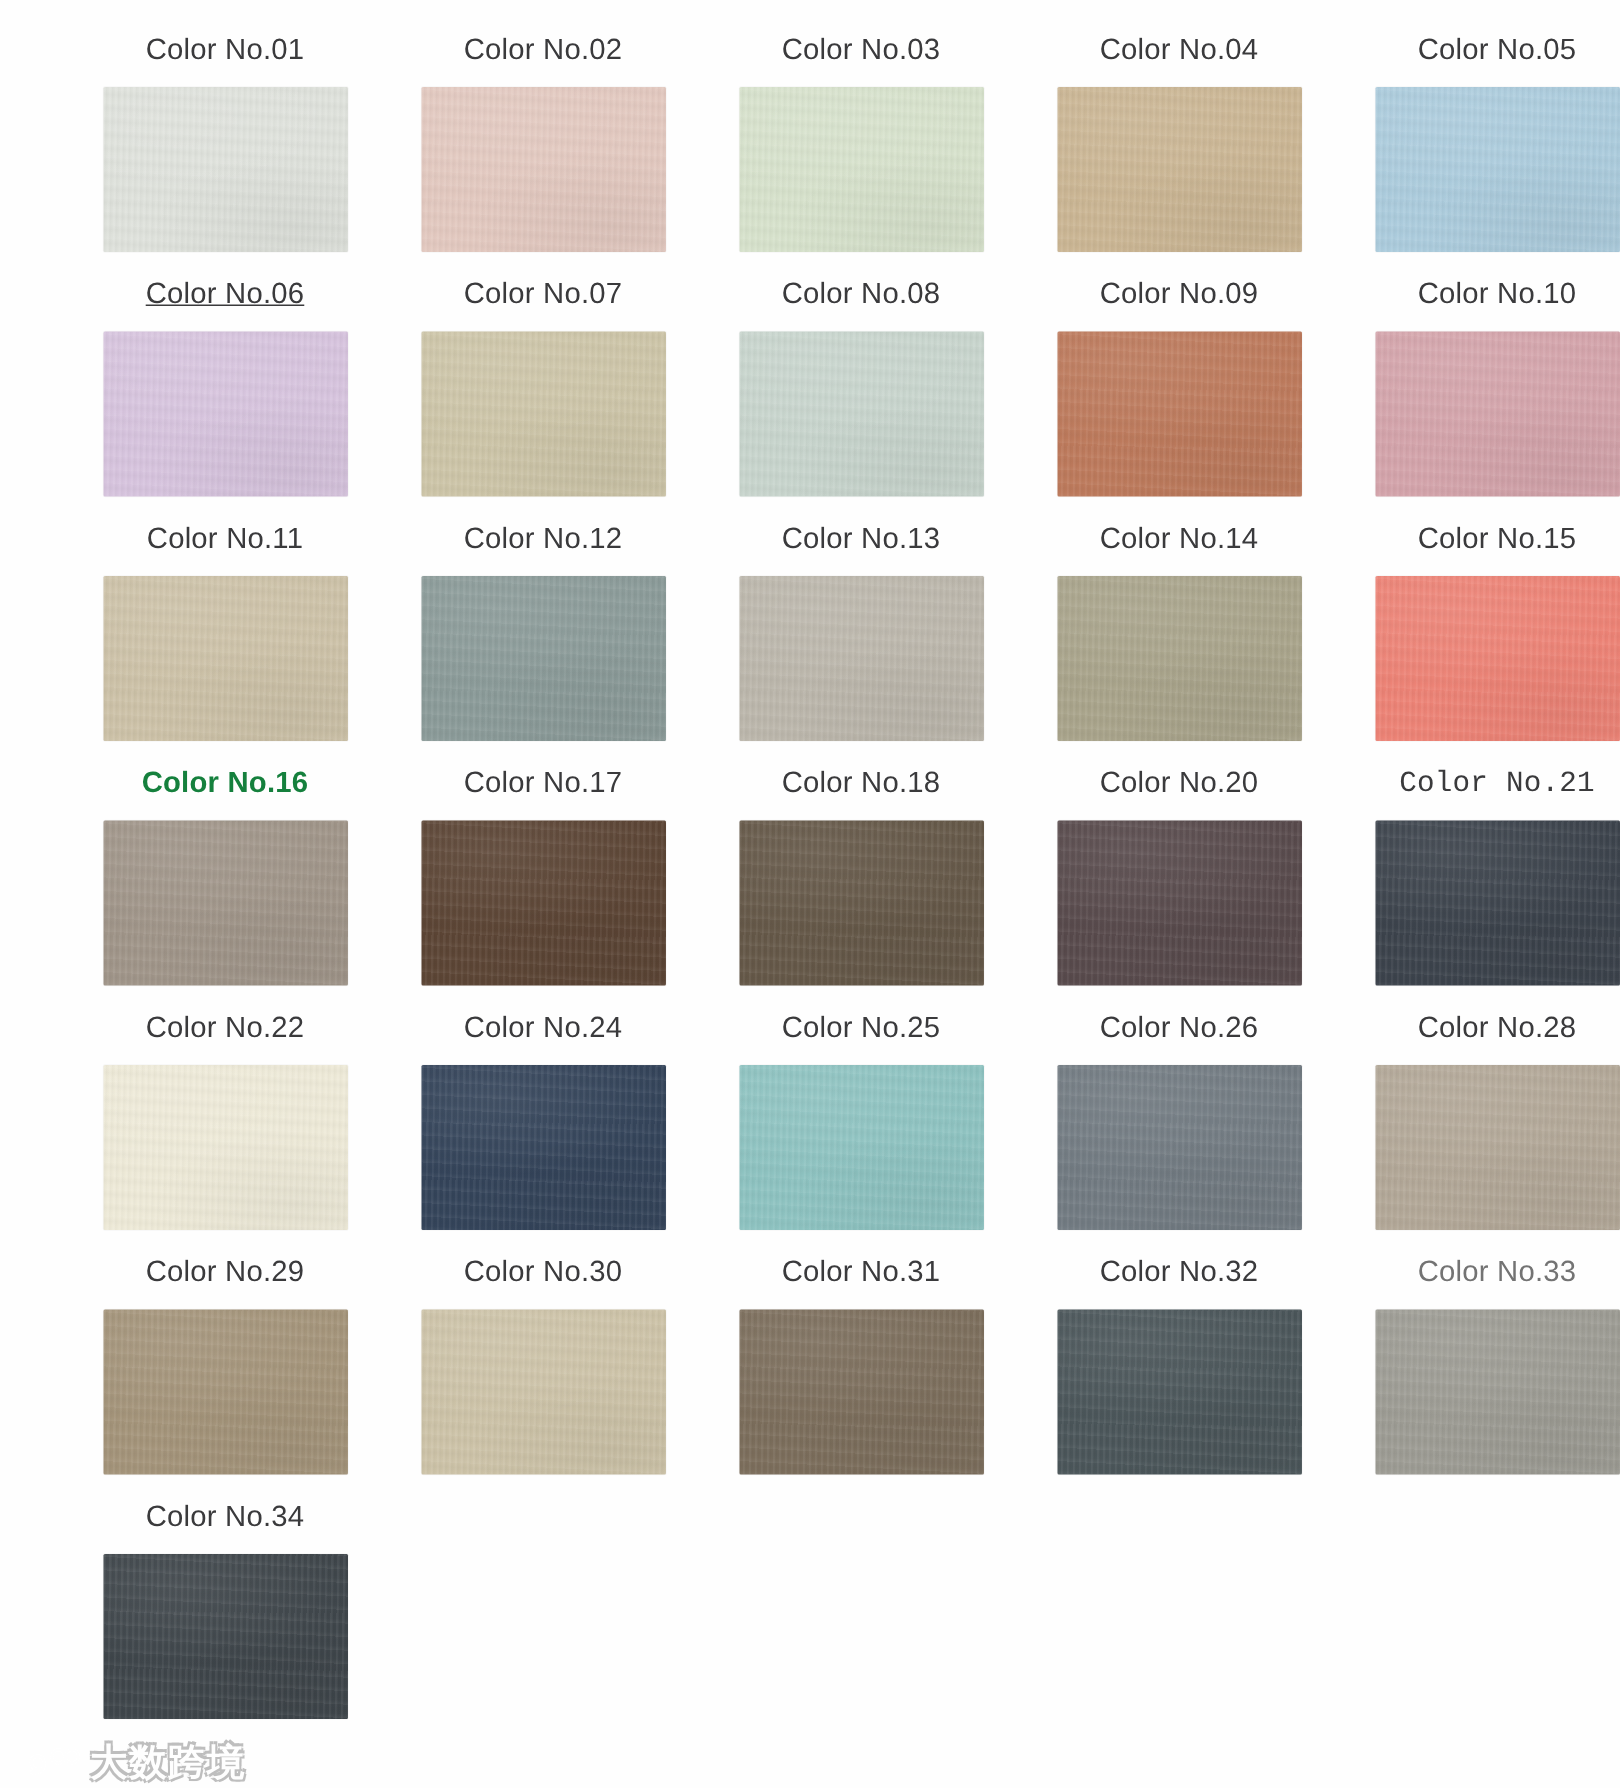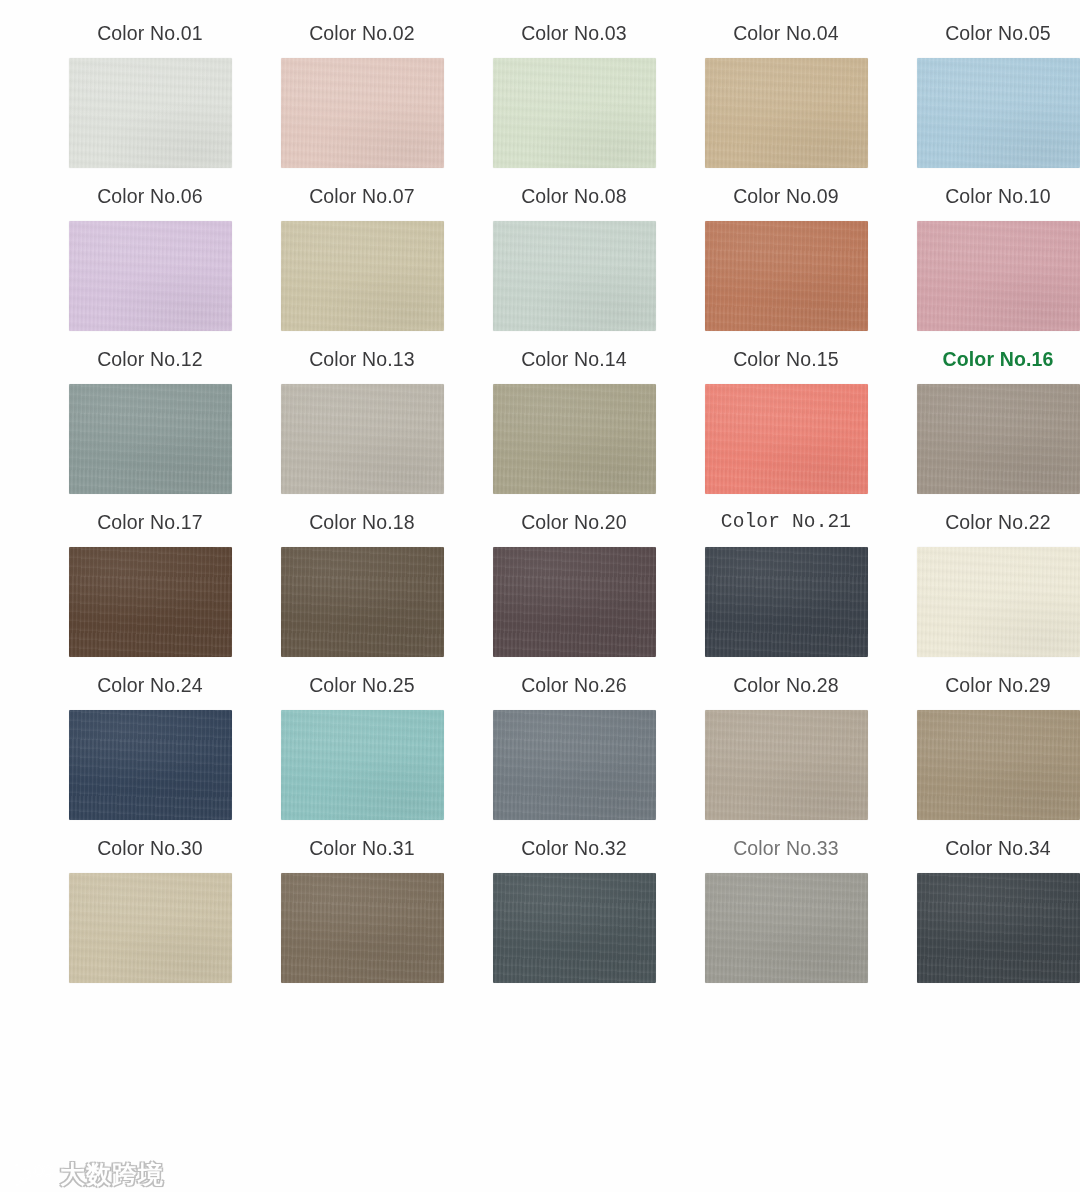--- a/index.html
+++ b/index.html
@@ -140,38 +140,42 @@
       </div>
       <div class="swatch-cell">
         <div class="swatch-label" style="color: rgb(58, 58, 60);">Color No.04</div>
         <div class="swatch-chip" style="background-color: rgb(203, 182, 148);"></div>
       </div>
       <div class="swatch-cell">
         <div class="swatch-label" style="color: rgb(58, 58, 60);">Color No.05</div>
         <div class="swatch-chip" style="background-color: rgb(172, 204, 221);"></div>
       </div>
       <div class="swatch-cell">
-        <div class="swatch-label" style="color: rgb(58, 58, 60);">Color No.06</div>
+        <div class="swatch-label" style="color: rgb(58, 58, 60); text-decoration: underline;">Color No.06</div>
         <div class="swatch-chip" style="background-color: rgb(215, 196, 222);"></div>
       </div>
       <div class="swatch-cell">
         <div class="swatch-label" style="color: rgb(58, 58, 60);">Color No.07</div>
         <div class="swatch-chip" style="background-color: rgb(205, 197, 168);"></div>
       </div>
       <div class="swatch-cell">
         <div class="swatch-label" style="color: rgb(58, 58, 60);">Color No.08</div>
         <div class="swatch-chip" style="background-color: rgb(200, 213, 205);"></div>
       </div>
       <div class="swatch-cell">
         <div class="swatch-label" style="color: rgb(58, 58, 60);">Color No.09</div>
         <div class="swatch-chip" style="background-color: rgb(189, 122, 92);"></div>
       </div>
       <div class="swatch-cell">
         <div class="swatch-label" style="color: rgb(58, 58, 60);">Color No.10</div>
         <div class="swatch-chip" style="background-color: rgb(212, 164, 171);"></div>
+      </div>
+      <div class="swatch-cell">
+        <div class="swatch-label" style="color: rgb(58, 58, 60);">Color No.11</div>
+        <div class="swatch-chip" style="background-color: rgb(205, 194, 168);"></div>
       </div>
       <div class="swatch-cell">
         <div class="swatch-label" style="color: rgb(58, 58, 60);">Color No.12</div>
         <div class="swatch-chip" style="background-color: rgb(139, 155, 153);"></div>
       </div>
       <div class="swatch-cell">
         <div class="swatch-label" style="color: rgb(58, 58, 60);">Color No.13</div>
         <div class="swatch-chip" style="background-color: rgb(188, 183, 172);"></div>
       </div>
       <div class="swatch-cell">

